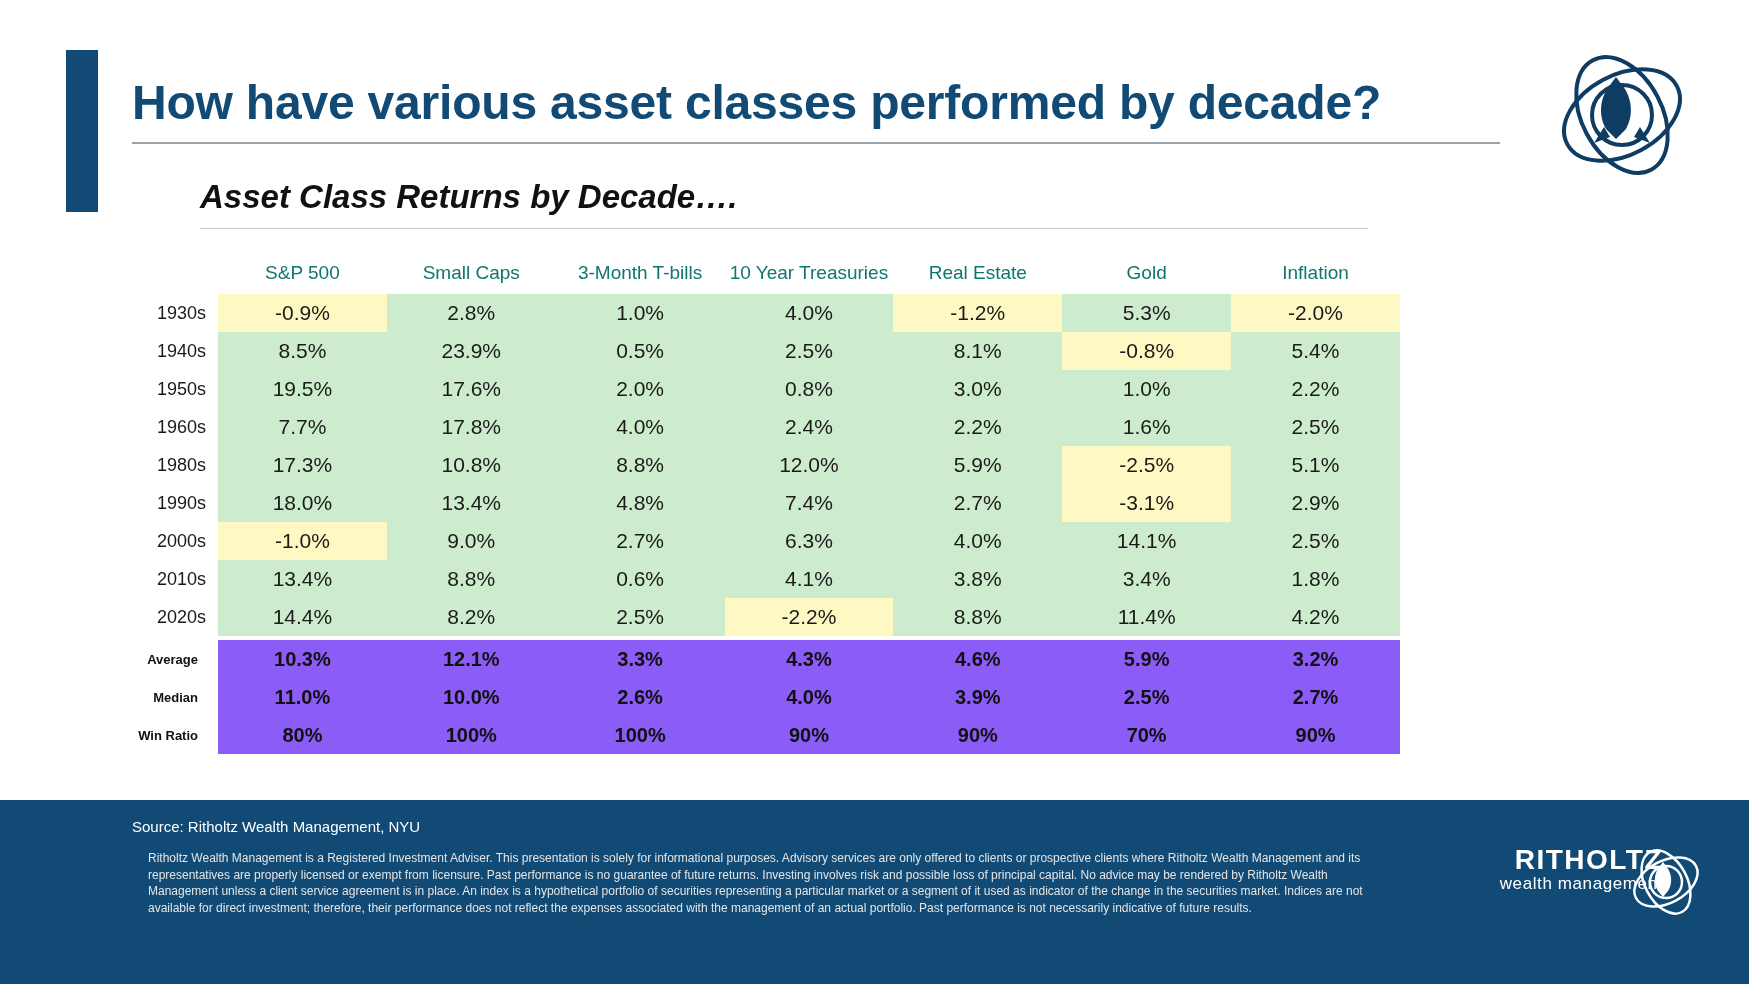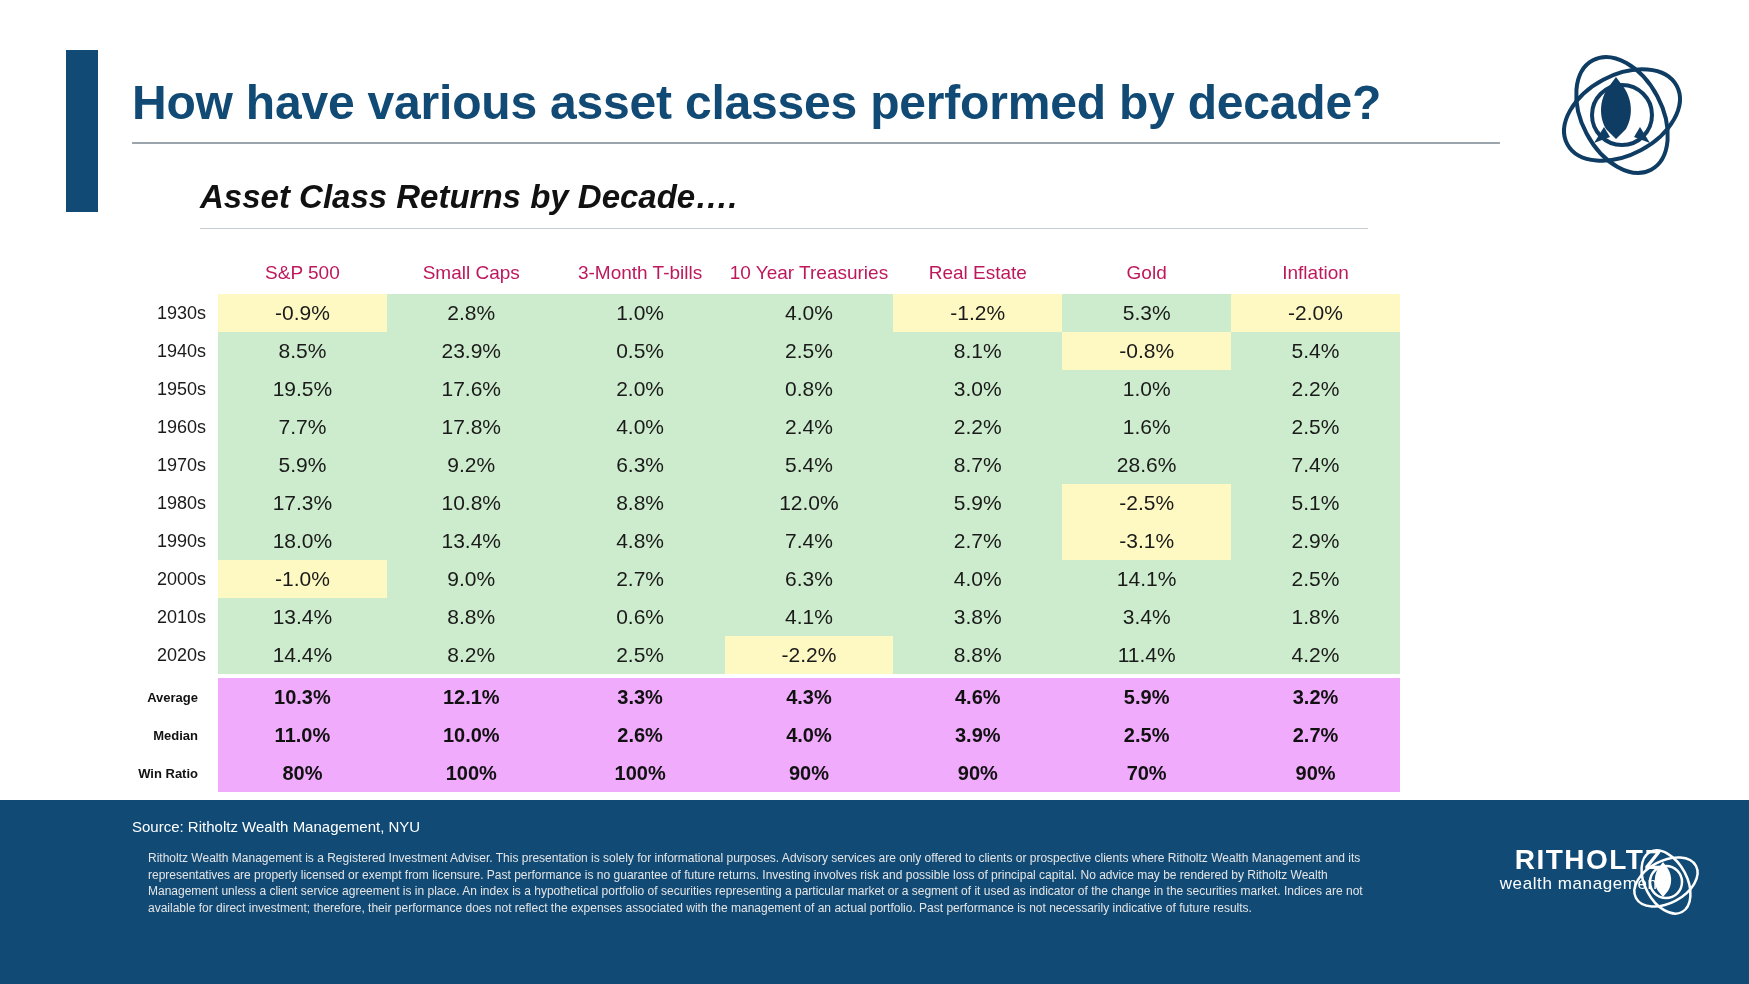--- a/index.html
+++ b/index.html
@@ -34,39 +34,39 @@
   }
   
   .logo-top { position:absolute; right:40px; top:45px; width:175px; height:140px; }
   
   .table-wrap {
     position:absolute; left:100px; top:258px; width:1400px;
   }
   table.main { border-collapse: collapse; width:1300px; table-layout:fixed; }
   table.main col.rowlab { width:118px; }
   table.main th {
-    font-size:19px; font-weight:normal; color:#be185d; padding:4px 0 10px 0;
+    font-size:19px; font-weight:normal; color:#0f766e; padding:4px 0 10px 0;
     background:transparent;
   }
   table.main th.rowlab-h { background:transparent; }
   table.main td {
     font-size:21px; color:#1a1a1a; text-align:center; height:38px; padding:0;
   }
   table.main td.rowlab {
     font-size:18px; color:#1a1a1a; text-align:right; padding-right:12px;
     background:#ffffff;
   }
   td.pos { background:#cdeccd; }
   td.neg { background:#fef9c3; }
   
   table.summary { border-collapse:collapse; width:1300px; table-layout:fixed; margin-top:4px; }
   table.summary col.rowlab { width:118px; }
   table.summary td {
     font-size:20px; font-weight:bold; color:#111111; text-align:center;
-    height:38px; background:#f0abfc;
+    height:38px; background:#8b5cf6;
   }
   table.summary td.rowlab {
     font-size:13px; font-weight:bold; text-align:right; padding-right:20px;
     background:#ffffff;
   }
   
   .footer {
     position:absolute; left:0; bottom:0; width:1749px; height:184px;
     background:#104a75; color:#ffffff;
   }
@@ -169,30 +169,20 @@
         </tr>
         <tr>
           <td class="rowlab">1960s</td>
           <td class="pos">7.7%</td>
           <td class="pos">17.8%</td>
           <td class="pos">4.0%</td>
           <td class="pos">2.4%</td>
           <td class="pos">2.2%</td>
           <td class="pos">1.6%</td>
           <td class="pos">2.5%</td>
-        </tr>
-        <tr>
-          <td class="rowlab">1970s</td>
-          <td class="pos">5.9%</td>
-          <td class="pos">9.2%</td>
-          <td class="pos">6.3%</td>
-          <td class="pos">5.4%</td>
-          <td class="pos">8.7%</td>
-          <td class="pos">28.6%</td>
-          <td class="pos">7.4%</td>
         </tr>
         <tr>
           <td class="rowlab">1980s</td>
           <td class="pos">17.3%</td>
           <td class="pos">10.8%</td>
           <td class="pos">8.8%</td>
           <td class="pos">12.0%</td>
           <td class="pos">5.9%</td>
           <td class="neg">-2.5%</td>
           <td class="pos">5.1%</td>

